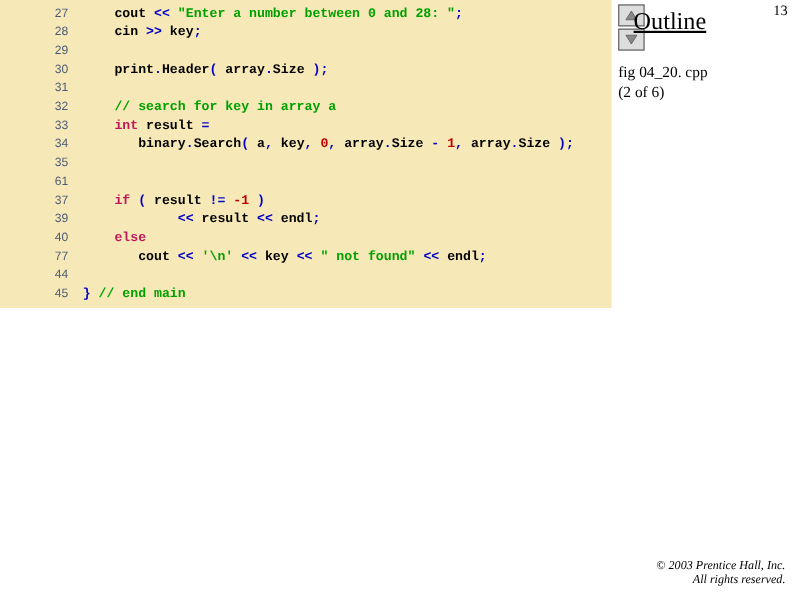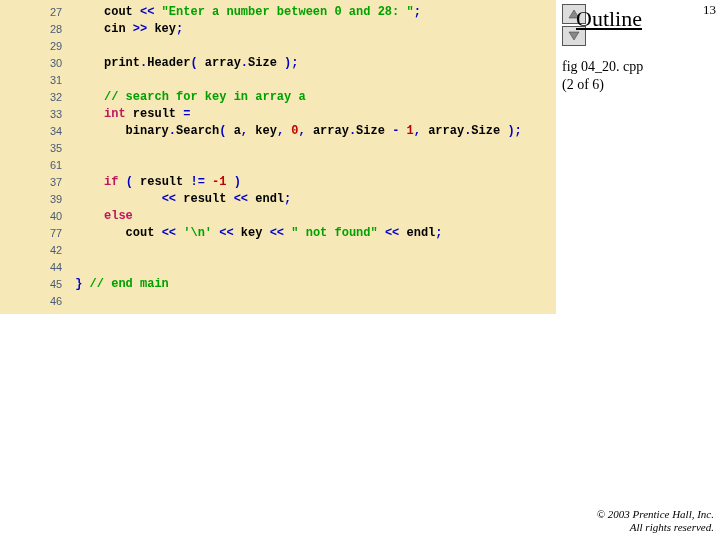--- a/index.html
+++ b/index.html
@@ -169,40 +169,32 @@
   <div class="row">
     <span class="ln">40</span>
     <span class="code"><span>     </span><span class="kw">else</span></span>
   </div>
 
   <div class="row">
     <span class="ln">77</span>
     <span class="code"><span>        cout </span><span class="op">&lt;&lt;</span><span> </span><span class="str">'\n'</span><span> </span><span class="op">&lt;&lt;</span><span> key </span><span class="op">&lt;&lt;</span><span> </span><span class="str">" not found"</span><span> </span><span class="op">&lt;&lt;</span><span> endl</span><span class="op">;</span></span>
   </div>
 
-  <div class="row">
-    <span class="ln">42</span>
-    <span class="code"> </span>
-  </div>
 
 
   <div class="row">
     <span class="ln">44</span>
     <span class="code"> </span>
   </div>
 
   <div class="row">
     <span class="ln">45</span>
     <span class="code"><span> </span><span class="op">}</span><span> </span><span class="str">// end main</span></span>
   </div>
 
-  <div class="row">
-    <span class="ln">46</span>
-    <span class="code"> </span>
-  </div>
 
 </div>
 
 <div class="nav-btns">
   <div class="nav-btn">
     <span>
       <svg width="12" height="10">
           <polygon points="6,1 11,9 1,9" fill="#888" stroke="#333" stroke-width="0.5"></polygon>
         </svg>
     </span>

